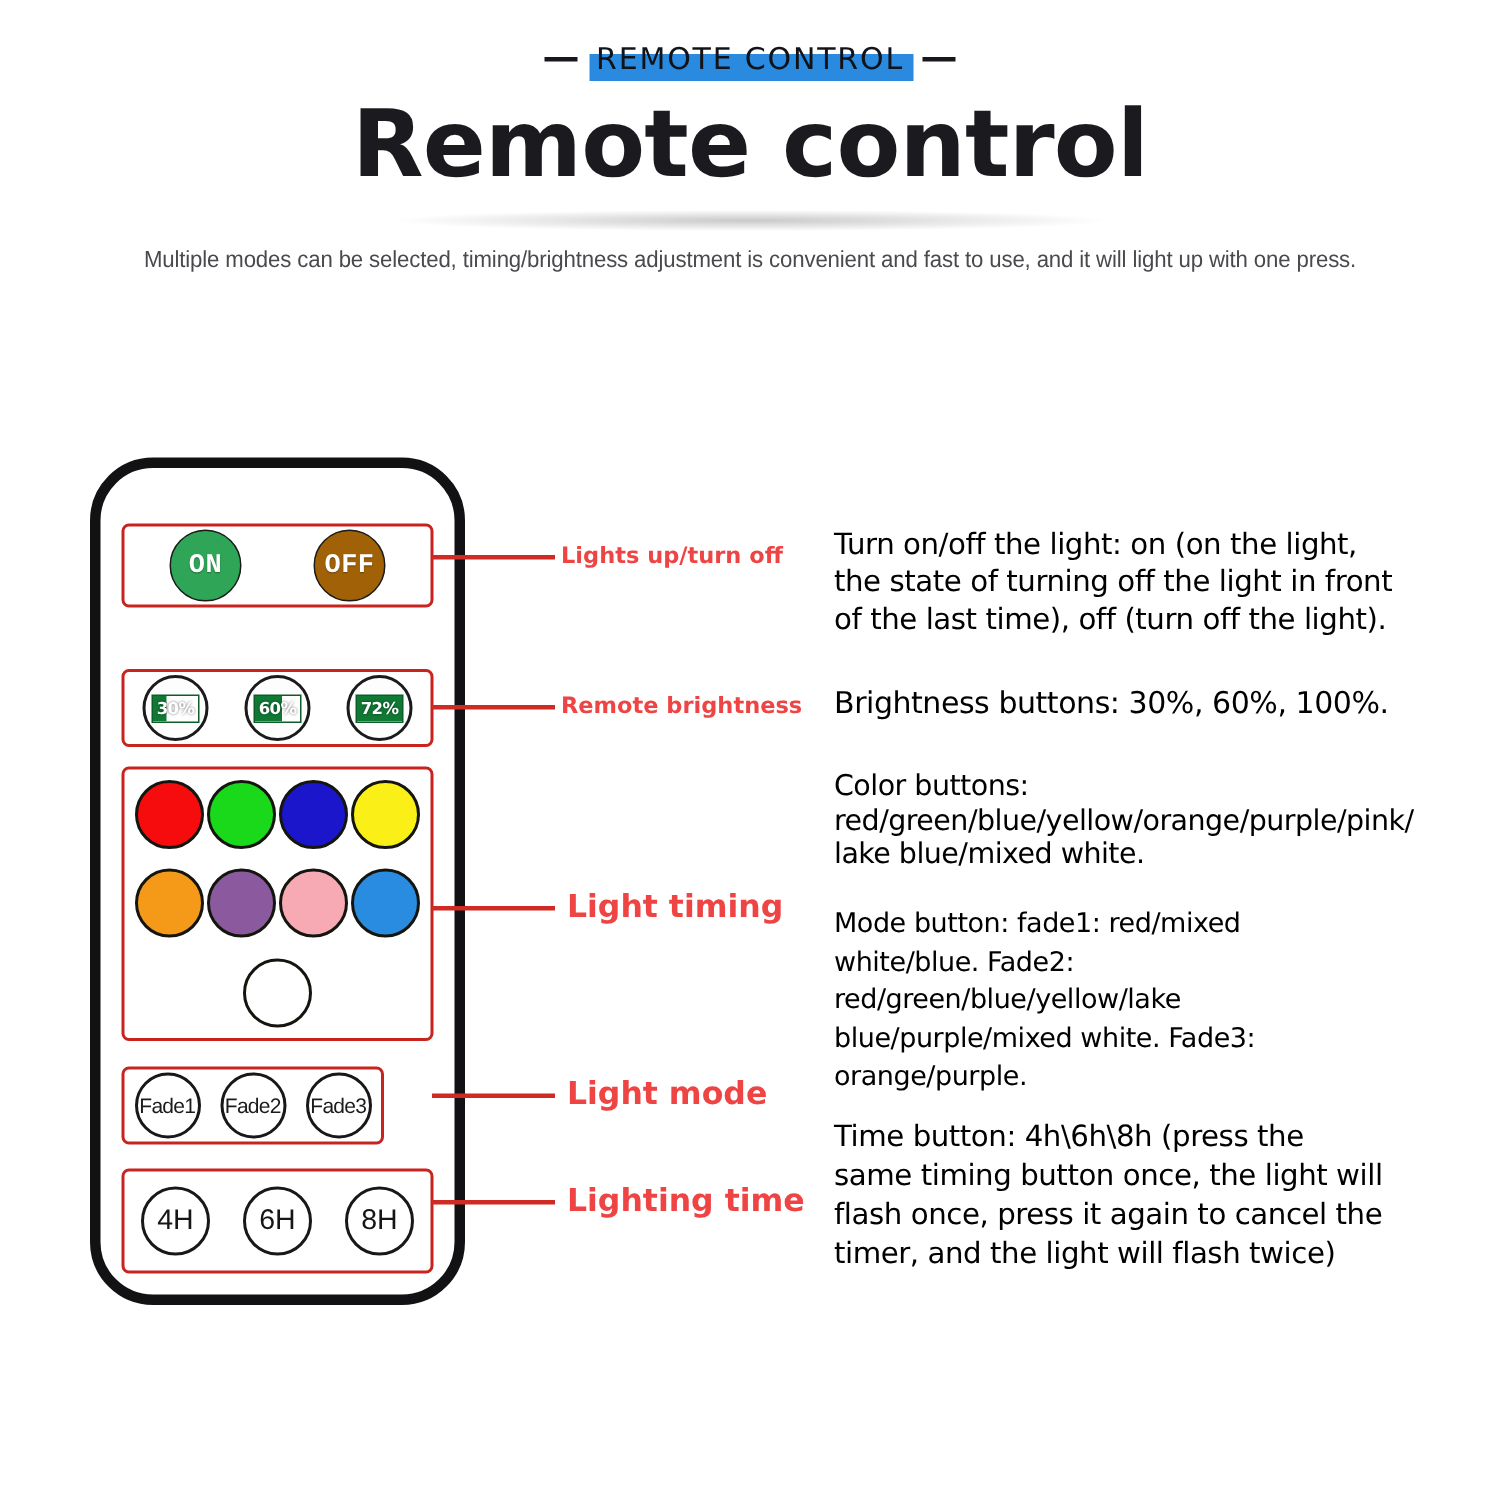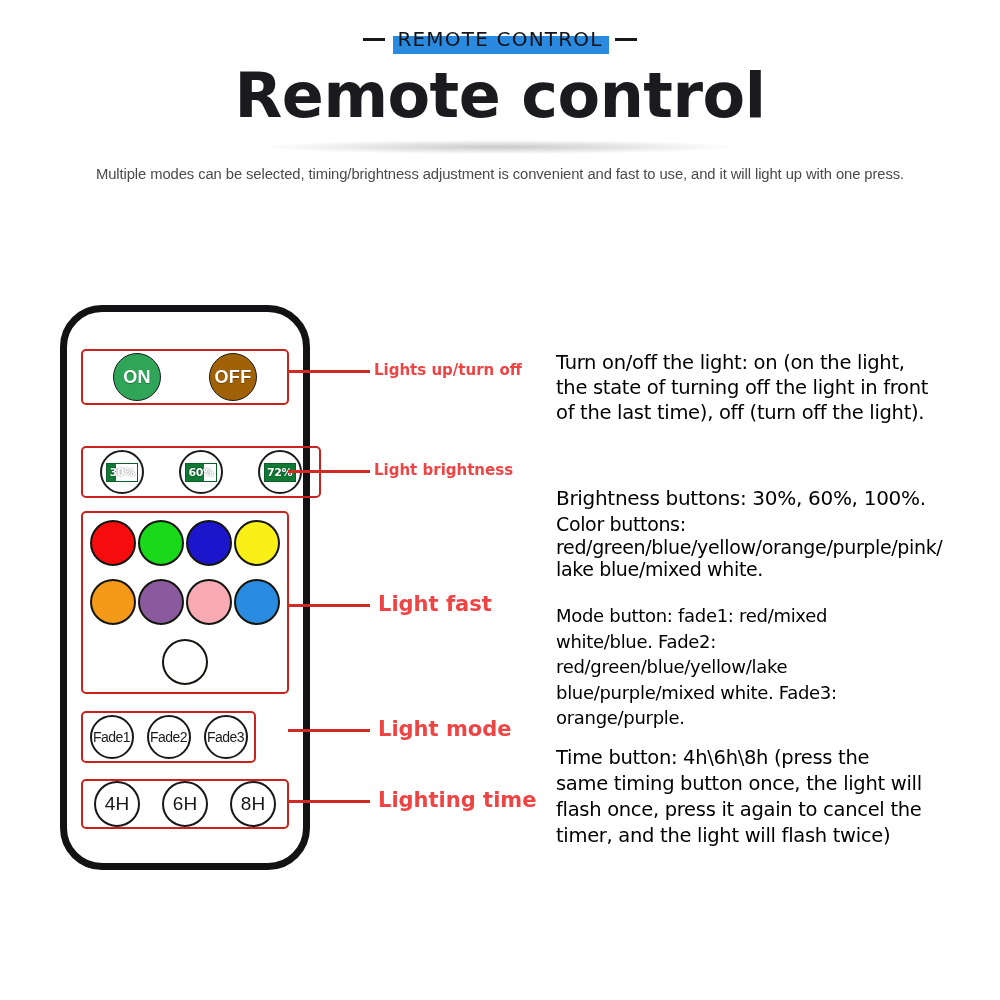--- a/index.html
+++ b/index.html
@@ -63,44 +63,44 @@
     box-sizing:border-box;
   }
 
   .grp{
     position:absolute;
     border:2.5px solid #c8241f;
     border-radius:5px;
     box-sizing:border-box;
   }
   #grp-power{left:14px;top:37px;width:208px;height:56px;}
-  #grp-bright{left:14px;top:134px;width:240px;height:52px;padding-left:44px;}
+  #grp-bright{left:14px;top:134px;width:208px;height:52px;padding-left:44px;}
   #grp-color{left:14px;top:199px;width:208px;height:183px;}
   #grp-mode{left:14px;top:399px;width:175px;height:52px;}
-  #grp-time{left:14px;top:467px;width:208px;height:50px;}
+  #grp-time{left:14px;top:467px;width:208px;height:70px;}
 
   .row{
     position:absolute;left:0;top:0;width:100%;height:100%;
     display:flex;align-items:center;justify-content:space-around;
   }
   #grp-color .row{flex-wrap:wrap;align-content:space-around;padding:0 6px;box-sizing:border-box;}
 
   .btn{
     border-radius:50%;
     display:flex;align-items:center;justify-content:center;
     box-sizing:border-box;
     flex:0 0 auto;
   }
 
   .pwr{
     width:48px;height:48px;
     border:1.5px solid #1a1a1a;
     color:#ffffff;font-weight:700;font-size:18px;
     letter-spacing:.3px;
-    font-family:Liberation Sans, sans-serif;
+    font-family:Liberation Mono, monospace;
     text-shadow:0 1px 1px rgba(0,0,0,.35);
     text-align:right;
   }
   #btn-on{margin-left:6px;}
   #btn-off{margin-right:6px;}
 
   .brt{
     width:44px;height:44px;
     border:2px solid #1b1b1b;
     background:#fdfdfd;
@@ -161,21 +161,21 @@
 
   
   #descriptions{position:absolute;left:556px;top:350px;width:440px;}
   .desc{
     color:#000000;font-weight:400;
     font-family:"DejaVu Sans",sans-serif;
     white-space:pre-line;
     position:absolute;left:0;
   }
   #desc-power{top:0px;font-size:19.5px;line-height:25px;letter-spacing:-0.3px;}
-  #desc-bright{top:105px;font-size:20px;line-height:26px;letter-spacing:-0.3px;margin-top:30px;}
+  #desc-bright{top:105px;font-size:20px;line-height:26px;letter-spacing:-0.3px;}
   #desc-color{top:163px;font-size:19px;line-height:22.5px;letter-spacing:-0.35px;}
   #desc-mode{top:253px;font-size:18px;line-height:25.5px;letter-spacing:-0.3px;}
   #desc-time{top:395px;font-size:19.5px;line-height:26px;letter-spacing:-0.3px;}
 </style>
 </head>
 <body>
 
 <div id="header">
 
   <div id="eyebrow-row">
@@ -268,24 +268,24 @@
         <span>8H</span>
       </div>
     </div>
   </div>
 </div>
 
 <div class="leader" style="left:288px;top:370px;width:82px;"></div>
 <div class="callout-label cl-sm" style="left:374px;top:361px;">Lights up/turn off</div>
 
 <div class="leader" style="left:288px;top:470px;width:82px;"></div>
-<div class="callout-label cl-sm" style="left:374px;top:461px;">Light brightness</div>
+<div class="callout-label cl-sm" style="left:374px;top:461px;">Remote brightness</div>
 
 <div class="leader" style="left:288px;top:604px;width:82px;"></div>
-<div class="callout-label cl-lg" style="left:378px;top:592px;">Light fast</div>
+<div class="callout-label cl-lg" style="left:378px;top:592px;">Light timing</div>
 
 <div class="leader" style="left:288px;top:729px;width:82px;"></div>
 <div class="callout-label cl-lg" style="left:378px;top:717px;">Light mode</div>
 
 <div class="leader" style="left:288px;top:800px;width:82px;"></div>
 <div class="callout-label cl-lg" style="left:378px;top:788px;">Lighting time</div>
 
 <div id="descriptions">
   <div class="desc" id="desc-power">Turn on/off the light: on (on the light,
 the state of turning off the light in front

